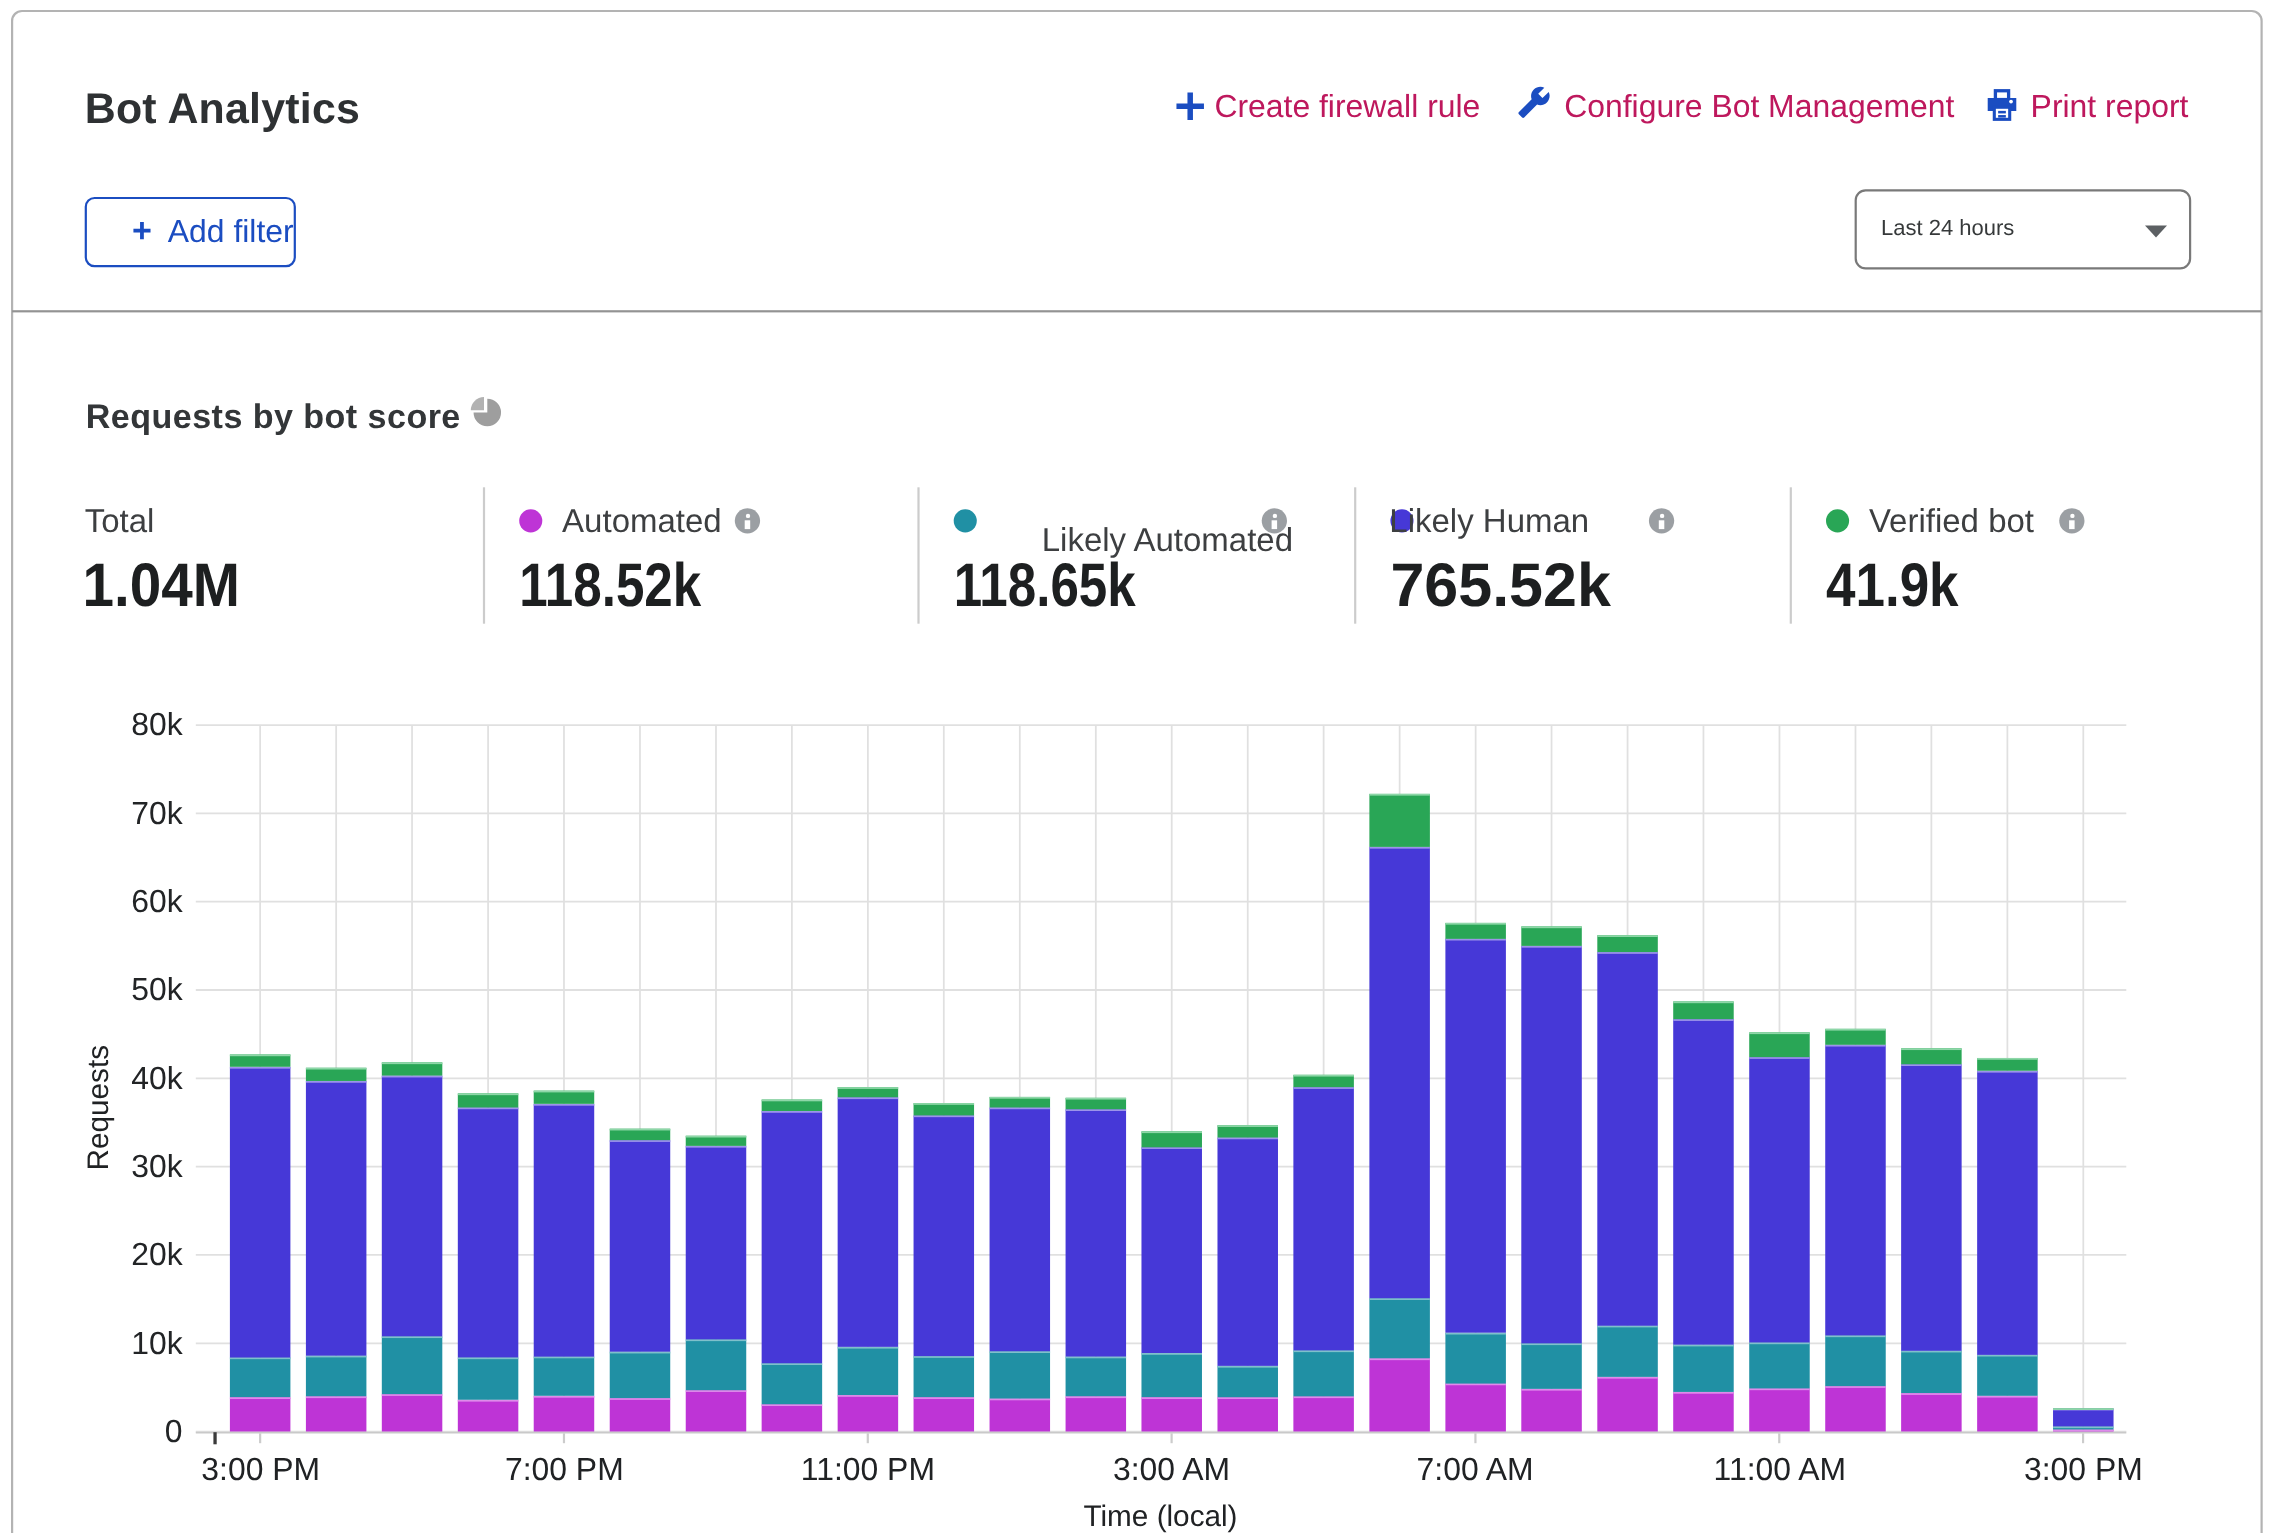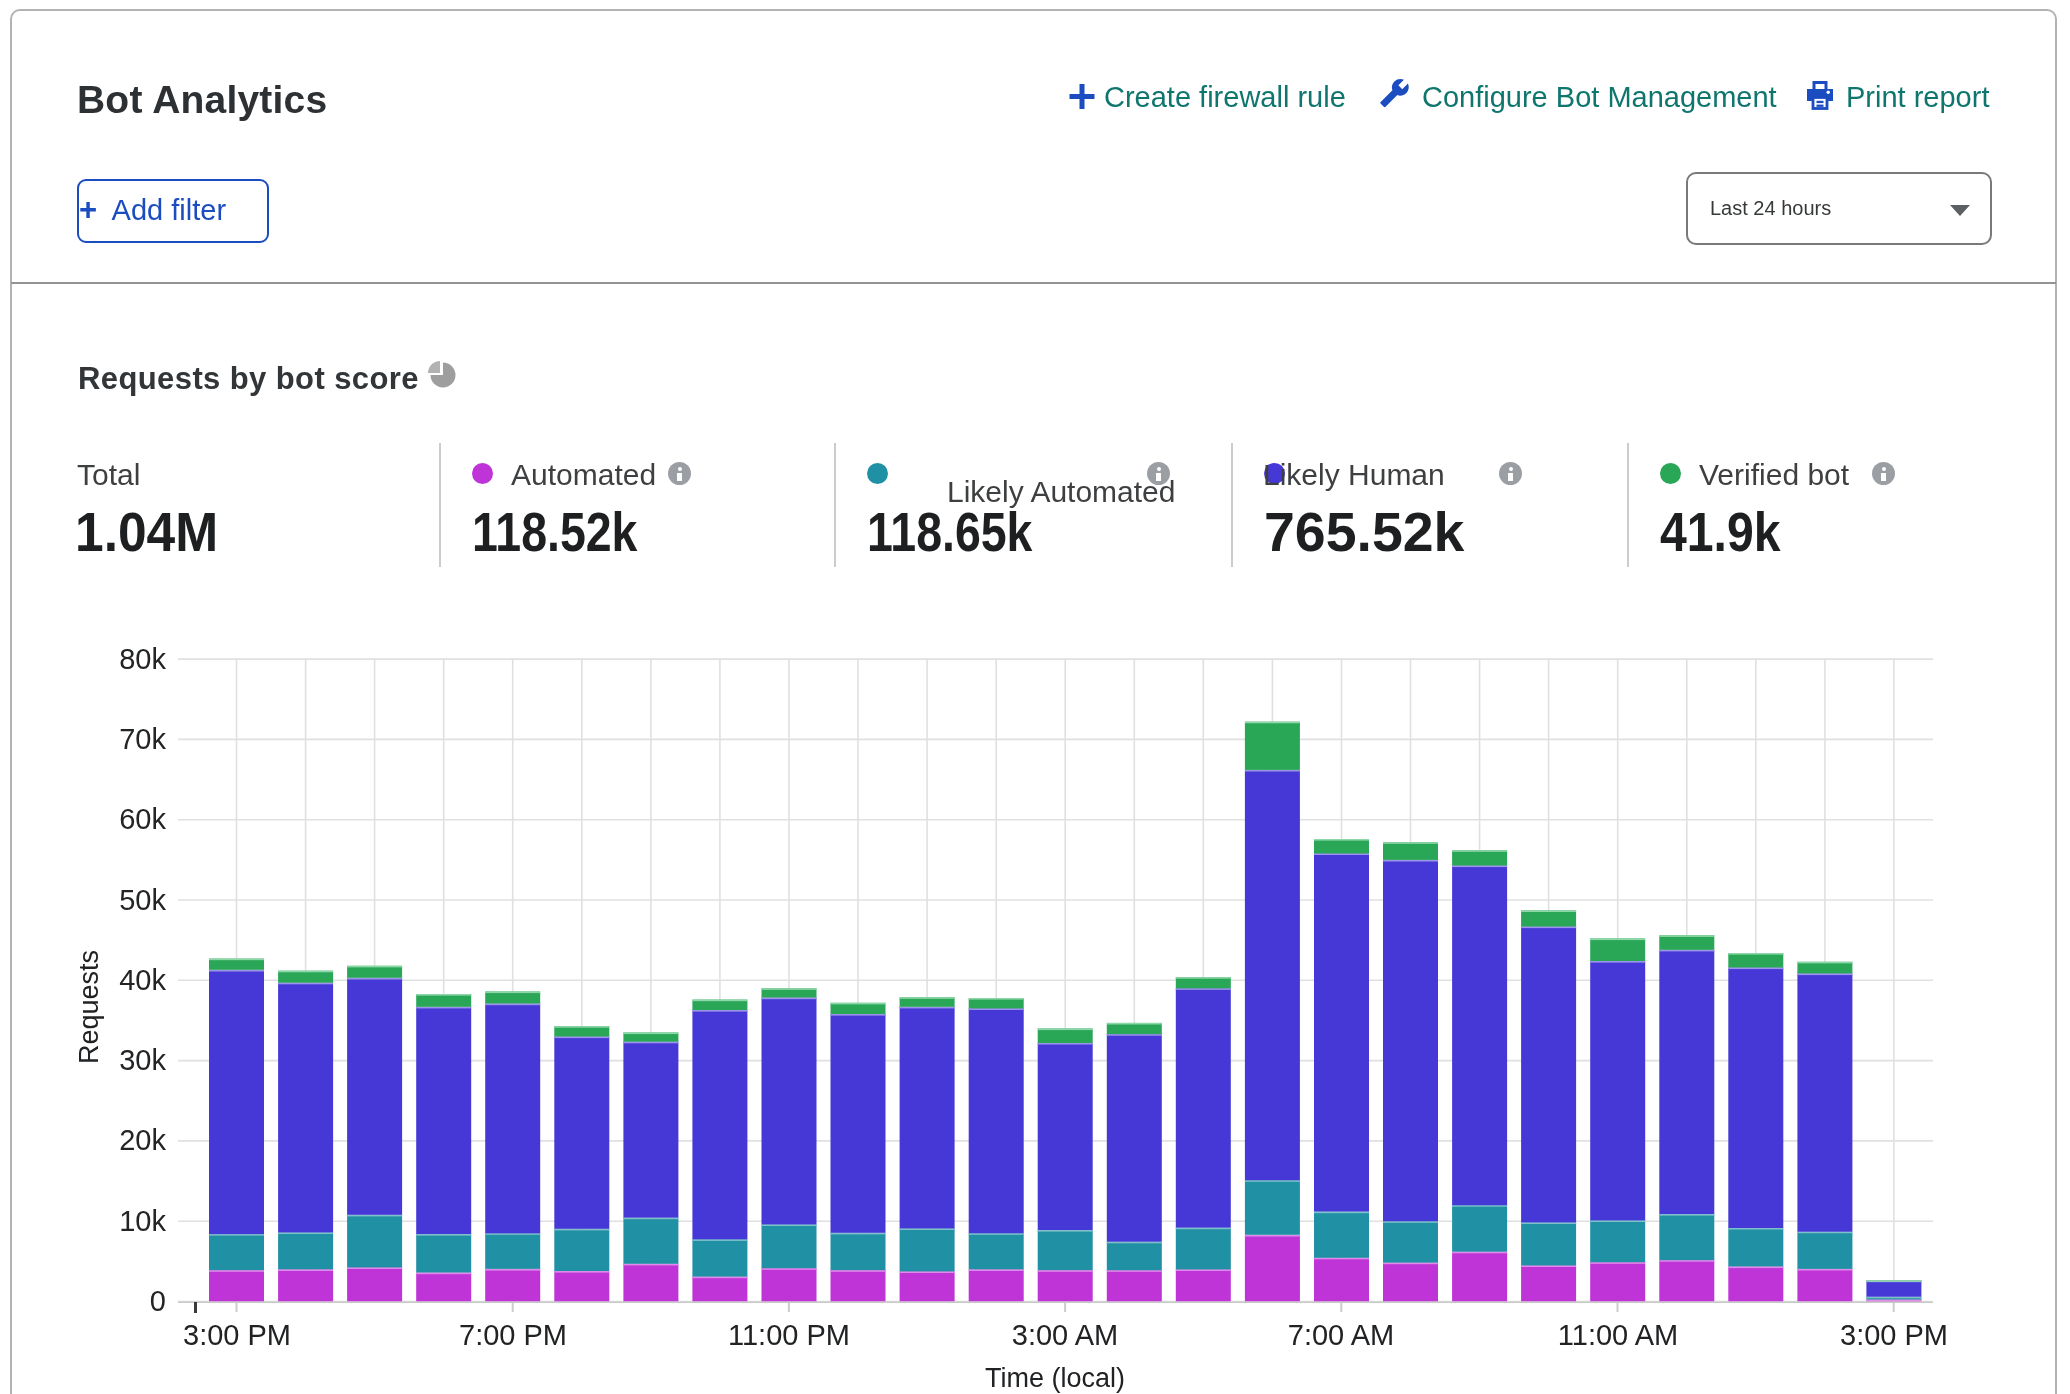--- a/index.html
+++ b/index.html
@@ -1,22 +1,22 @@
 <!DOCTYPE html>
 <html><head>
 <meta charset="utf-8">
 <style>
 * { margin:0; padding:0; box-sizing:border-box; }
 html,body { width:2070px; height:1394px; background:#ffffff; font-family:"Liberation Sans", sans-serif; overflow:hidden; }
 .abs { position:absolute; }
 #card { left:10px; top:9px; width:2047px; height:1600px; border:2px solid #b3b3b3; border-radius:10px; }
 #divider { left:11px; top:282px; width:2045px; height:2px; background:#939393; }
 #title { left:77px; top:78px; font-size:39px; font-weight:700; color:#2e3133; letter-spacing:0.2px; }
-.link { color:#0f766e; font-size:29px; }
-#addfilter { left:77px; top:179px; width:192px; height:64px; border:2px solid #1b4dc1; border-radius:9px; color:#1b4dc1; font-size:29px; line-height:58px; text-align:left; }
+.link { color:#be185d; font-size:29px; }
+#addfilter { left:77px; top:179px; width:192px; height:64px; border:2px solid #1b4dc1; border-radius:9px; color:#1b4dc1; font-size:29px; line-height:58px; text-align:right; }
 #sel { left:1686px; top:172px; width:306px; height:73px; border:2px solid #797979; border-radius:10px; font-size:20px; color:#36393a; line-height:69px; padding-left:22px; }
 #sel .caret { position:absolute; right:20px; top:31px; width:0; height:0; border-left:10px solid transparent; border-right:10px solid transparent; border-top:11px solid #5c6063; }
 #h2 { left:78px; top:361px; font-size:31px; font-weight:700; color:#333638; letter-spacing:0.4px; }
 .statlabel { font-size:30px; color:#3d3f41; }
 .statval { font-size:56px; font-weight:700; color:#1d1f20; transform-origin:0 50%; }
 .dot { width:21px; height:21px; border-radius:50%; display:inline-block; }
 .vdiv { width:2px; background:#cccccc; top:443px; height:124px; }
 .info { width:23px; height:23px; border-radius:50%; background:#9b9fa3; }
 .info:before { content:""; position:absolute; left:9.5px; top:4.5px; width:4px; height:4px; background:#fff; border-radius:50%; }
 .info:after { content:""; position:absolute; left:9px; top:10.5px; width:5px; height:8px; background:#fff; }

